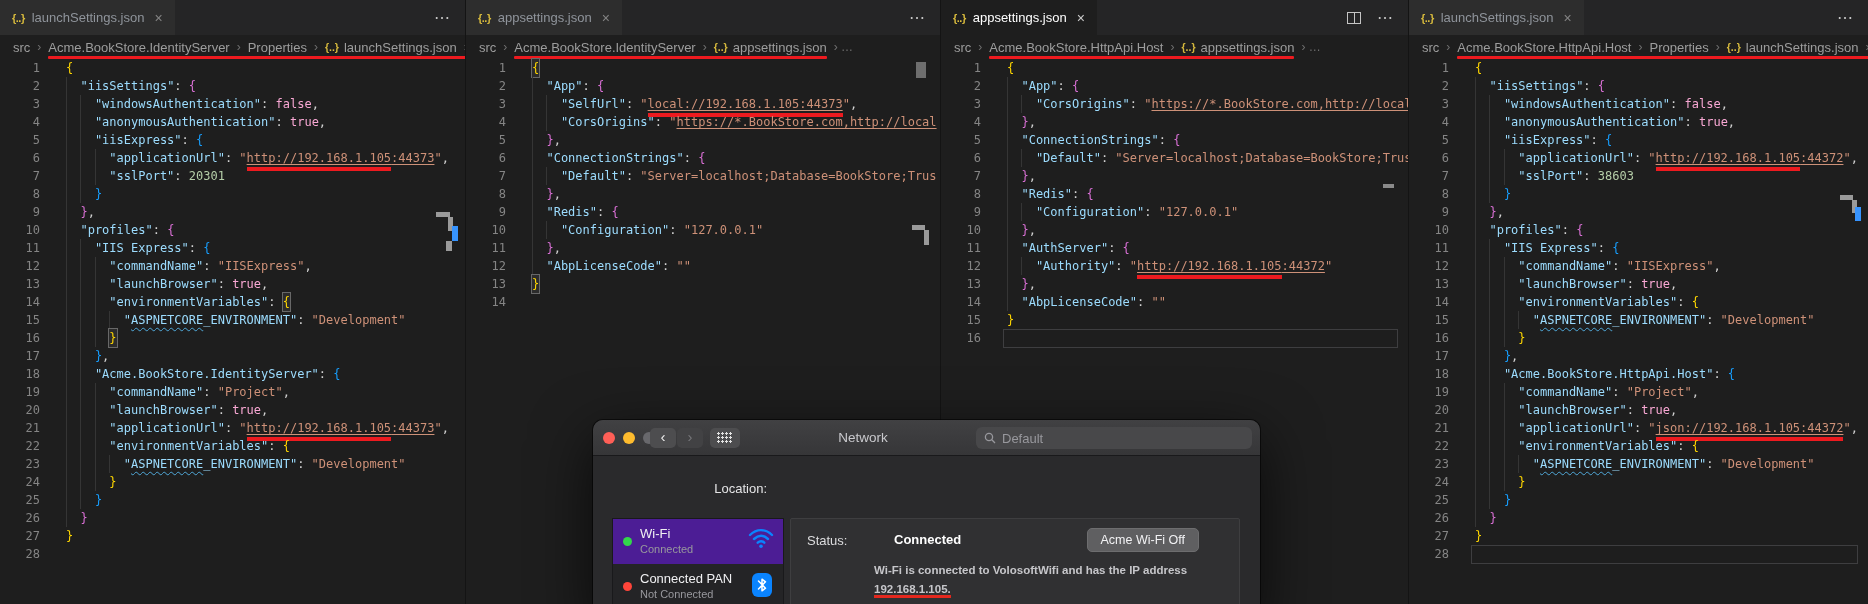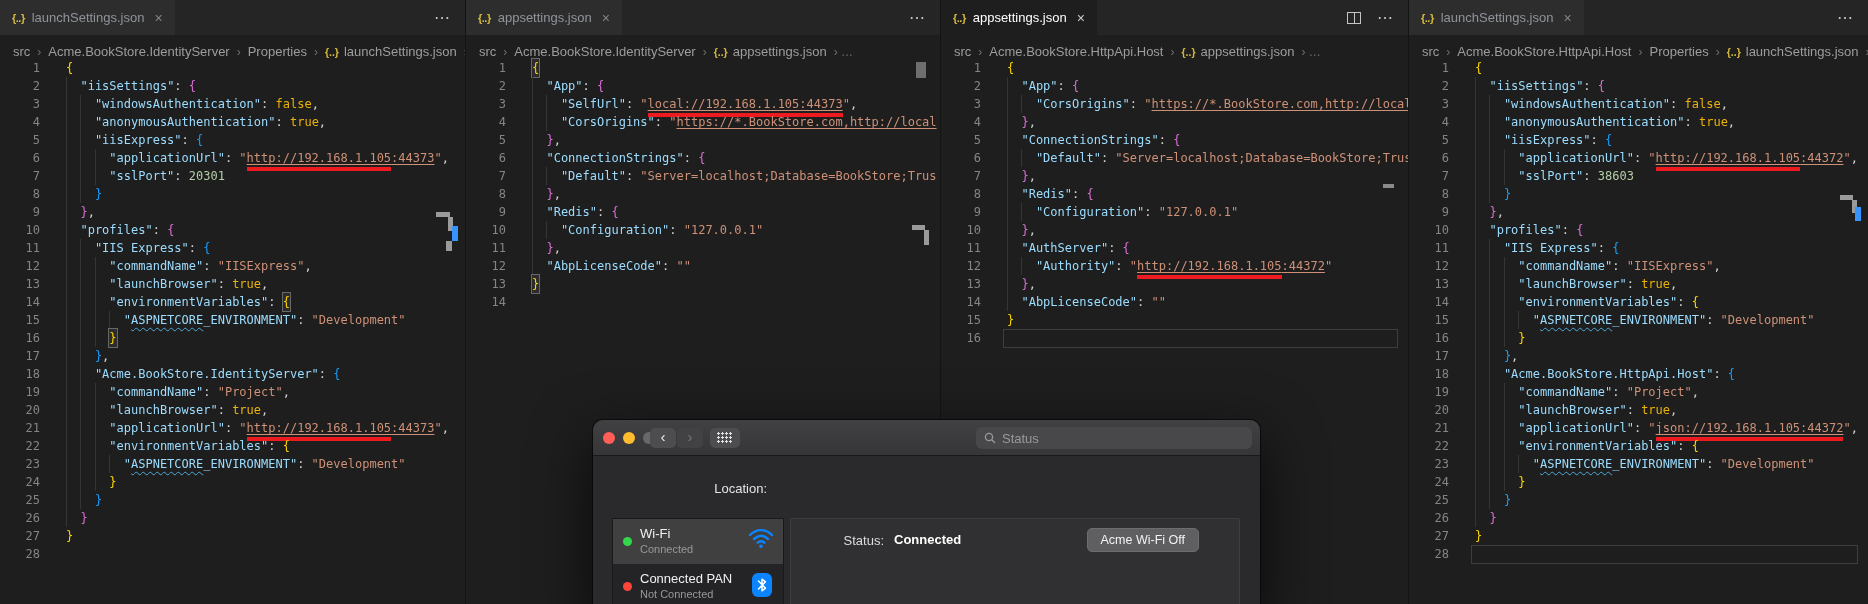--- a/index.html
+++ b/index.html
@@ -18,39 +18,39 @@
          font-size:13px; color:#8f949b; cursor:pointer; }
   .tab.active { background:#1e1e1e; color:#ffffff; }
   .json-icon { color:#d7ba3d; font-size:11px; font-weight:bold; letter-spacing:-0.5px; }
   .tab-close { font-size:14px; color:#848484; margin-left:3px; }
   .tab.active .tab-close { color:#cccccc; }
   .tab-actions { position:absolute; right:14px; top:0; height:35px; display:flex; gap:16px; align-items:center; }
   .more-icon { color:#c5c5c5; font-size:16px; letter-spacing:1px; }
   .split-icon { width:14px; height:12px; border:1px solid #c5c5c5; position:relative; }
   .split-icon::after { content:""; position:absolute; left:6px; top:0; bottom:0; width:1px; background:#c5c5c5; }
 
-  .breadcrumb { height:24px; display:flex; align-items:flex-end; font-size:13px; color:#9d9d9d;
+  .breadcrumb { height:24px; display:flex; align-items:center; font-size:13px; color:#9d9d9d;
                 padding-left:13px; white-space:nowrap; position:relative; overflow:hidden; }
   .bc-sep { margin:0 7px; color:#6f6f6f; font-size:12px; }
   .bc-red { position:relative; display:inline-flex; align-items:center; }
   .bc-red::after { content:""; position:absolute; left:0; right:0; bottom:-4px; height:3px;
                    background:#ed1a1f; border-radius:1px; }
   .bc-file-icon { color:#d7ba3d; font-size:10.5px; font-weight:bold; margin-right:5px; }
 
   .code { position:absolute; top:59px; left:0; right:0; }
   .code-line { display:flex; height:18px; line-height:18px; position:relative;
                font-family:"DejaVu Sans Mono", monospace; font-size:12px; white-space:pre; }
   .gutter { flex:0 0 40px; text-align:right; color:#858585; }
   .line-content { margin-left:26px; display:flex; }
   .iguides { height:18px; background:repeating-linear-gradient(to right,#353535 0 1px,transparent 1px 14.44px); }
   .code-line.cur::after { content:""; position:absolute; left:62px; right:10px; top:0; bottom:-1px;
                           border:1px solid #3e3e40; }
 
   .tk-k{color:#9cdcfe} .tk-s{color:#ce9178} .tk-n{color:#b5cea8}
-  .tk-b{color:#eab308} .tk-p{color:#d4d4d4}
+  .tk-b{color:#f9a8d4} .tk-p{color:#d4d4d4}
   .tk-g1{color:#ffd700} .tk-g2{color:#da70d6} .tk-g3{color:#179fff}
   .d-link { text-decoration:underline; text-underline-offset:2px; }
   .d-red  { text-decoration:underline; text-underline-offset:2px; box-shadow:0 4px 0 0 #ed1a1f; }
   .d-sq   { text-decoration:underline wavy #4fa8d8; text-decoration-thickness:1px; text-underline-offset:3px; }
   .d-box  { outline:1px solid #686868; background:rgba(110,110,110,0.18); }
 
   .ov-mark { position:absolute; }
 
   
   .net-window { position:absolute; left:593px; top:420px; width:667px; height:200px;
@@ -82,29 +82,29 @@
              background:linear-gradient(#e0483a,#c2322a); border-radius:0 5px 5px 0; }
   .stepper::before { content:""; position:absolute; left:6px; top:4px;
                      border-left:4px solid transparent; border-right:4px solid transparent;
                      border-bottom:5px solid #fff; }
   .stepper::after  { content:""; position:absolute; left:6px; bottom:4px;
                      border-left:4px solid transparent; border-right:4px solid transparent;
                      border-top:5px solid #fff; }
   .svc-list { position:absolute; left:19px; top:98px; width:172px; bottom:-2px;
               background:#242426; border:1px solid #19191b; }
   .svc-row { height:45px; position:relative; }
-  .svc-row.selected { background:#404040; }
+  .svc-row.selected { background:#4c1d95; }
   .svc-dot { position:absolute; left:10px; top:18px; width:9px; height:9px; border-radius:50%; }
   .svc-dot.on{background:#32d74b;} .svc-dot.off{background:#ff453a;}
   .svc-name { position:absolute; left:27px; top:7px; font-size:13px; color:#f0f0f2; }
   .svc-sub  { position:absolute; left:27px; top:24px; font-size:11px; color:#98989d; }
   .svc-icon { position:absolute; right:9px; top:9px; }
   .status-panel { position:absolute; left:197px; top:98px; width:450px; bottom:-2px;
                   background:#303032; border:1px solid #3e3e40; border-radius:2px; }
-  .st-label { position:absolute; left:0; top:14px; width:93px; text-align:right; color:#dcdcde; font-size:13px; }
+  .st-label { position:absolute; left:16px; top:14px; width:93px; color:#dcdcde; font-size:13px; }
   .st-value { position:absolute; left:103px; top:13px; color:#ffffff; font-weight:bold; font-size:13px; }
   .wifi-btn { position:absolute; right:40px; top:9px; height:24px; padding:0 13px;
               background:#5f5f61; border:1px solid #6d6d6f; border-radius:5px;
               color:#f2f2f4; font-size:12.5px; font-family:inherit; }
   .st-desc { position:absolute; left:83px; top:42px; width:338px; margin:0;
              font-size:11.5px; font-weight:bold; line-height:1.65; color:#c6c6ca; }
   .ip-red { box-shadow:0 3px 0 0 #e4281e; }
 </style>
 </head>
 <body>
@@ -315,26 +315,27 @@
   </div>
 
 <div class="net-window">
   <div class="net-titlebar">
     <span class="tl r"></span>
     <span class="tl y"></span>
     <span class="tl g"></span>
     <div class="nav-btn" style="left:57px;">‹</div>
     <div class="nav-btn disabled" style="left:84px;">›</div>
     <div class="grid-btn"><span class="grid-dots"></span></div>
+    <div class="net-title">Network</div>
     <div class="net-search">
       <svg width="12" height="12" viewBox="0 0 12 12">
         <circle cx="5" cy="5" r="3.6" fill="none" stroke="#98989d" stroke-width="1.3"></circle>
         <line x1="7.8" y1="7.8" x2="11" y2="11" stroke="#98989d" stroke-width="1.3"></line>
       </svg>
-      <span>Status</span>
+      <span>Default</span>
     </div>
   </div>
 
   <div class="loc-label">Location:</div>
 
   <div class="svc-list">
     <div class="svc-row selected">
       <span class="svc-dot on"></span>
       <span class="svc-name">Wi-Fi</span>
       <span class="svc-sub">Connected</span>
@@ -357,14 +358,15 @@
           <path d="M8.5 8 L15.5 15.2 L12 17.8 L12 6.2 L15.5 8.8 L8.5 16" fill="none" stroke="#ffffff" stroke-width="1.5" stroke-linejoin="round" stroke-linecap="round"></path>
         </svg>
       </span>
     </div>
   </div>
 
   <div class="status-panel">
     <span class="st-label">Status:</span>
     <span class="st-value">Connected</span>
     <button class="wifi-btn">Acme Wi-Fi Off</button>
+    <p class="st-desc"><span>Wi-Fi is connected to VolosoftWifi and has the IP address </span><span class="ip-red">192.168.1.105.</span></p>
   </div>
 </div>
 
 </body></html>

